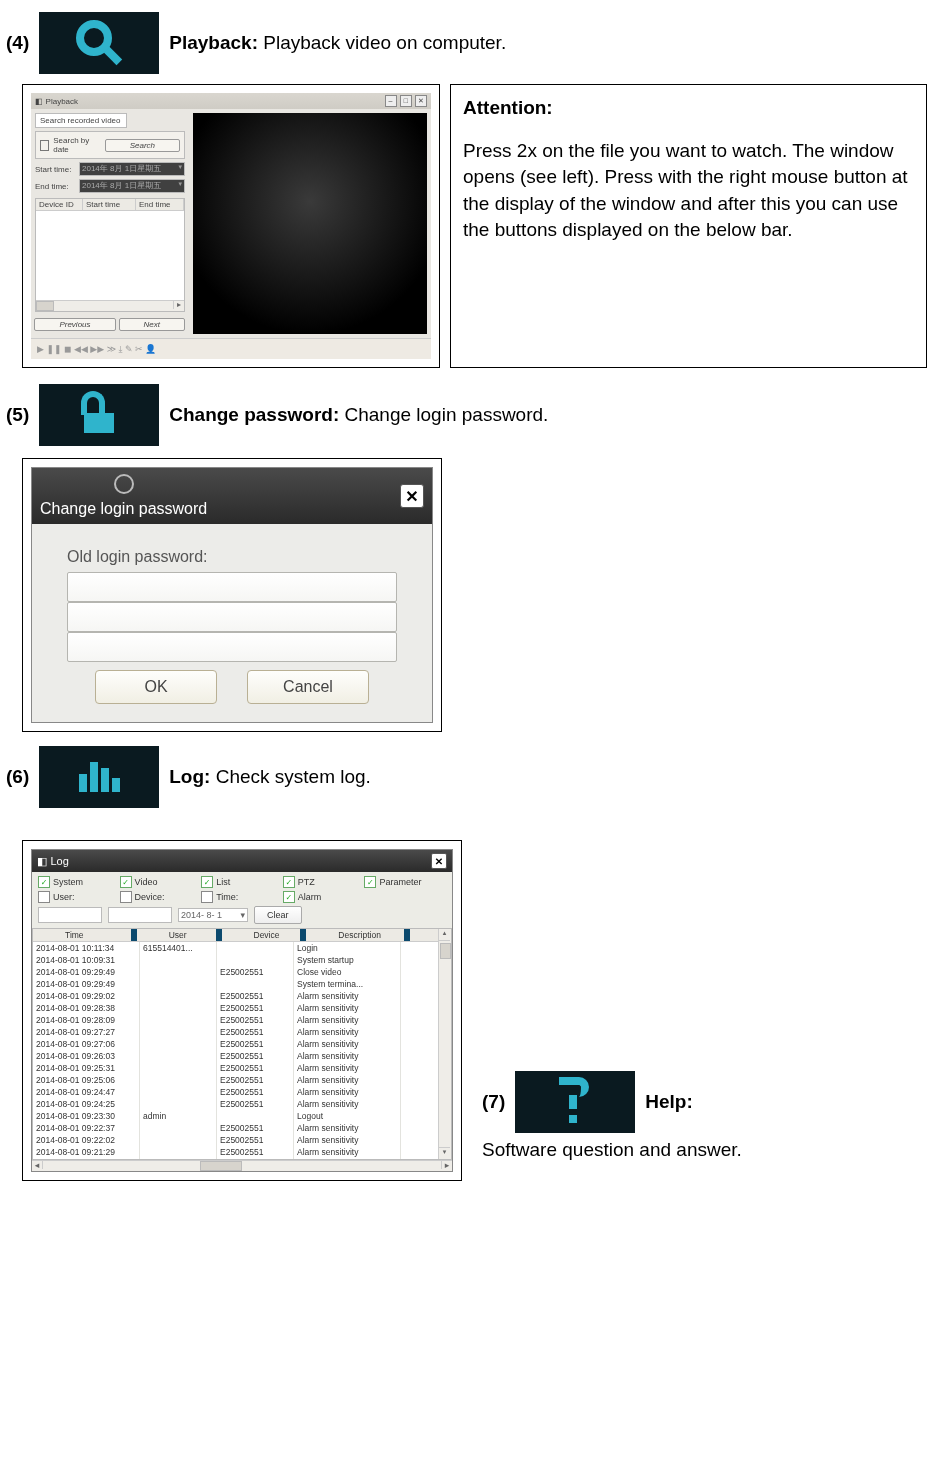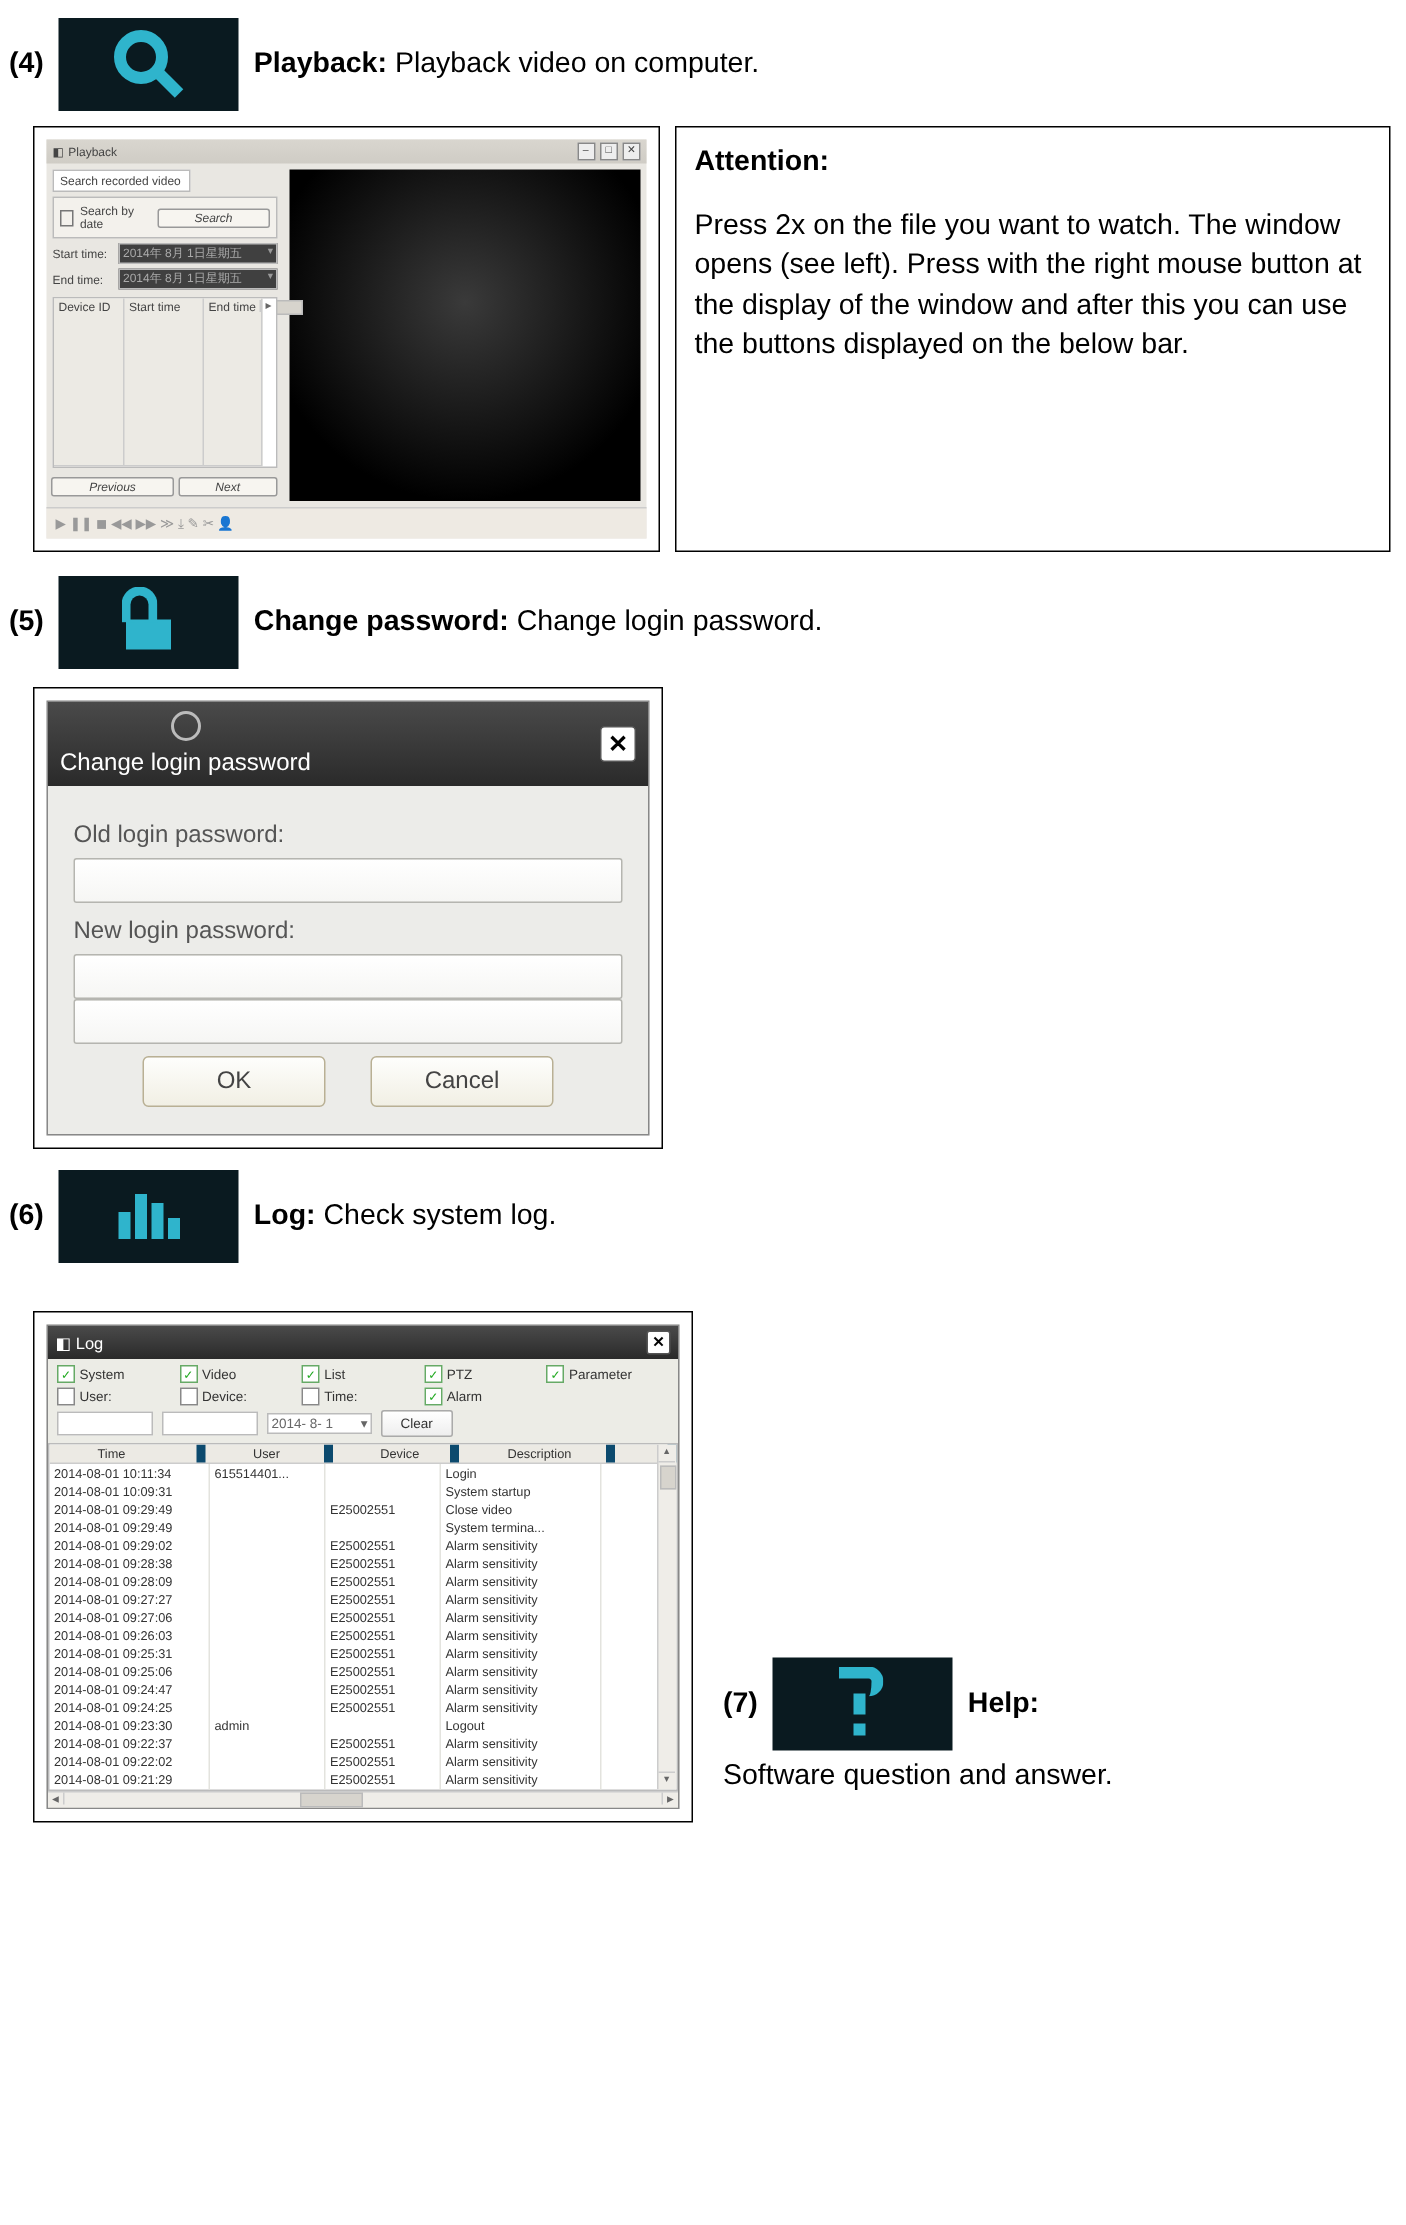--- a/index.html
+++ b/index.html
@@ -136,21 +136,21 @@
   }
   .pb-searchrow { display:flex; align-items:center; gap:4px; border:1px solid #bbb; padding:4px; background:#f3f1ec;}
   .pb-searchrow .chk { width:9px;height:9px;border:1px solid #777;display:inline-block;}
   .pb-btn { border:1px solid #999; background:#f7f5f0; padding:1px 24px; border-radius:2px;font-style:italic;}
   .pb-row { display:flex; align-items:center; gap:4px; }
   .pb-row .lbl { width:40px; }
   .pb-row .fld { flex:1; border:1px solid #bbb; background:#404040; height:12px; padding:0 2px; color:#aaa; position:relative;}
   .pb-row .fld::after{content:"▾"; position:absolute; right:2px; top:0; font-size:7px;color:#999;}
   .pb-grid {
     flex:1; border:1px solid #bbb; background:#fff; margin-top:2px;
-    display:flex; flex-direction:row;
+    display:flex; flex-direction:column;
   }
   .pb-grid-hdr { display:flex; background:#eceae4; border-bottom:1px solid #ccc;}
   .pb-grid-hdr span { border-right:1px solid #ccc; padding:1px 3px;}
   .pb-grid-body{ flex:1; }
   .pb-grid-sb { height:10px; background:#efede8; border-top:1px solid #ccc; position:relative;}
   .pb-grid-sb .thumb{position:absolute;left:0;top:0;height:8px;width:16px;background:#d7d4cd;border:1px solid #bbb;}
   .pb-grid-sb .ra{position:absolute;right:0;top:0;height:8px;width:10px;text-align:center;line-height:8px;border-left:1px solid #ccc;color:#666;}
   .pb-nav { display:flex; justify-content:flex-end; gap:3px; padding:3px 0;}
   .pb-video {
     flex:1; margin:4px; background: radial-gradient(circle at 50% 40%, #3a3a3a 0%, #000 75%);
@@ -191,21 +191,21 @@
     color:#fff;
     padding:6px 8px;
     font-size:16px;
   }
   .cp-title .cl {
     width:22px;height:22px;background:#fff;color:#000;border:1px solid #555;
     display:flex;align-items:center;justify-content:center;font-weight:bold;border-radius:3px;
   }
   .cp-title .tgl{display:flex;align-items:center;gap:6px;flex-direction:column;}
   .cp-title .gico{width:16px;height:16px;border:2px solid #bbb;border-radius:50%;}
-  .cp-body { padding: 14px 17px 18px; }
+  .cp-body { padding: 14px 35px 18px; }
   .cp-lbl { margin: 10px 0 6px; color:#555;}
   .cp-input {
     width:100%; height:30px;
     border:1px solid #b5b5b0;
     background: linear-gradient(#fff,#f6f6f4);
     border-radius:2px;
     box-sizing:border-box;
   }
   .cp-btns { display:flex; justify-content:center; gap:30px; margin-top:8px;}
   .cp-btns .b {
@@ -366,21 +366,20 @@
       <div class="cp-title">
         <div class="tgl">
             <span class="gico"></span>
           <span>Change login password</span>
           </div>
         <div class="cl">✕</div>
       </div>
       <div class="cp-body">
         <div class="cp-lbl">Old login password:</div>
         <div class="cp-input"></div>
-        <div class="cp-lbl">New login password:</div>
         <div class="cp-input"></div>
         <div class="cp-input"></div>
         <div class="cp-btns">
           <div class="b">OK</div>
           <div class="b">Cancel</div>
         </div>
       </div>
     </div>
   </div>
 </div>

